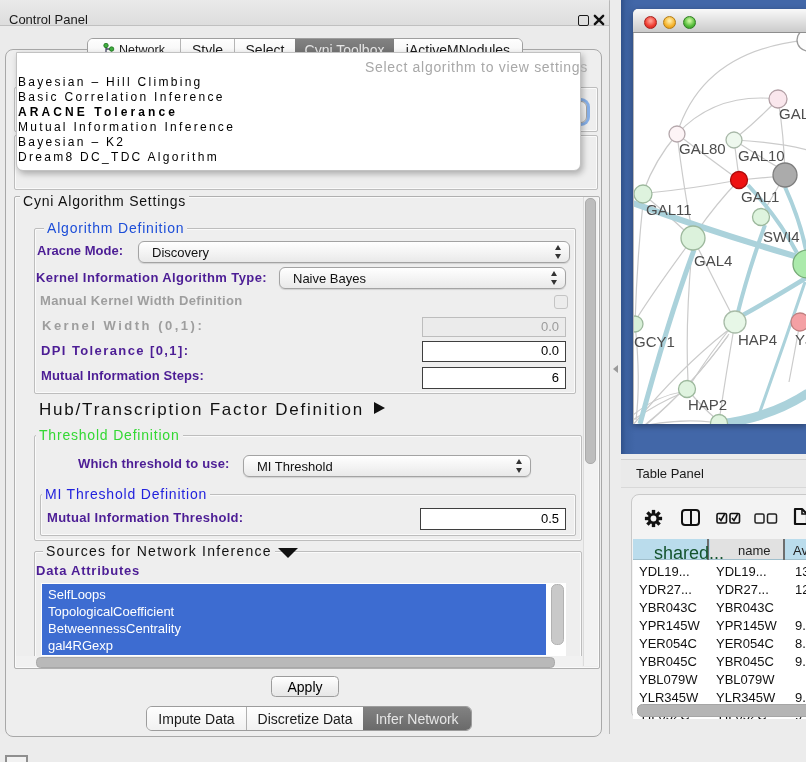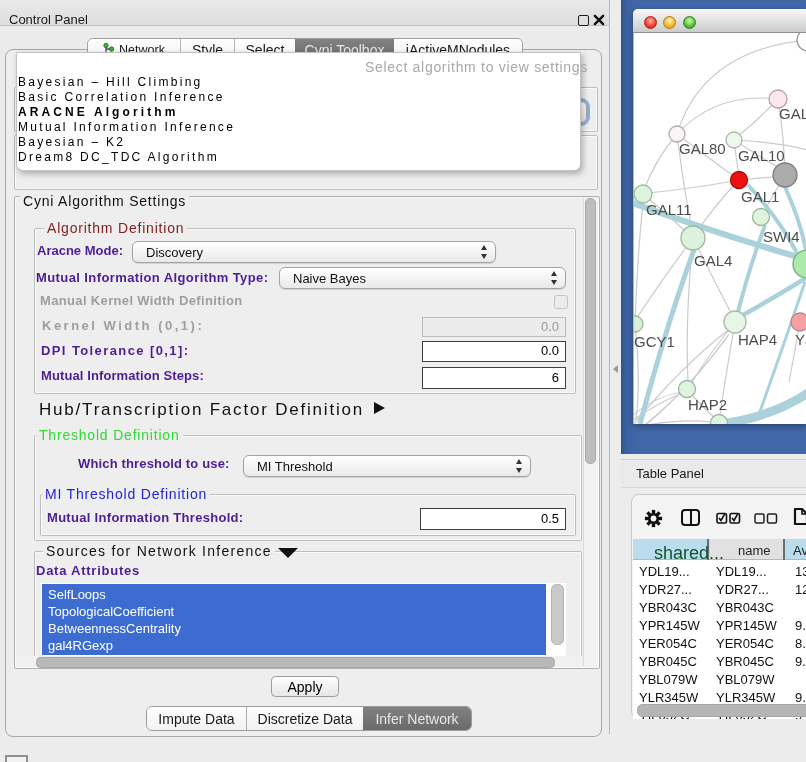--- a/index.html
+++ b/index.html
@@ -59,29 +59,29 @@
   <div class="seg" style="left:306px;top:0;width:128px;height:21px;font-size:14px;">jActiveMNodules</div>
 </div>
 
 <div class="etch" style="left:14px;top:196px;width:584px;height:471px;border-color:#b0b0b0;"></div>
 <div class="gtitle" style="left:20px;top:194px;color:#111;">Cyni Algorithm Settings</div>
 
 <div class="abs" style="left:583px;top:197px;width:14px;height:469px;background:#f2f2f2;border-left:1px solid #dcdcdc;"></div>
 <div class="abs" style="left:585px;top:198px;width:9px;height:264px;background:#bdbdbd;border:1px solid #ababab;border-radius:5px;"></div>
 
 <div class="etch" style="left:34px;top:228px;width:540px;height:164px;"></div>
-<div class="gtitle" style="left:44px;top:221px;color:#7f1d1d;">Algorithm Definition</div>
+<div class="gtitle" style="left:44px;top:221px;color:#1d4ed8;">Algorithm Definition</div>
 
 <div class="lbl abs" style="left:37px;top:244px;letter-spacing:0;">Aracne Mode:</div>
-<div class="combo" style="left:132px;top:241px;width:364px;height:22px;text-align:center;">
+<div class="combo" style="left:138px;top:241px;width:432px;height:22px;text-align:center;">
       <div class="ct">Discovery</div>
       <div class="spin"></div>
     </div>
 
-<div class="lbl abs" style="left:36px;top:271px;letter-spacing:0.4px;">Mutual Information Algorithm Type:</div>
+<div class="lbl abs" style="left:36px;top:271px;letter-spacing:0.4px;">Kernel Information Algorithm Type:</div>
 <div class="combo" style="left:279px;top:267px;width:287px;height:22px;">
       <div class="ct">Naive Bayes</div>
       <div class="spin"></div>
     </div>
 
 <div class="lbl abs dis" style="left:40px;top:294px;letter-spacing:0.35px;">Manual Kernel Width Definition</div>
 <div class="abs" style="left:554px;top:295px;width:14px;height:14px;background:#ececec;border:1px solid #c4c4c4;border-radius:3px;box-sizing:border-box;"></div>
 
 <div class="lbl abs dis" style="left:42px;top:319px;letter-spacing:2.5px;">Kernel Width (0,1):</div>
 <div class="field" style="left:422px;top:317px;width:144px;height:20px;background:#ebebeb;border:1px solid #bdbdbd;color:#9c9c9c;line-height:18px;padding-right:6px;">0.0</div>
@@ -128,21 +128,21 @@
 <div class="abs" style="left:146px;top:706px;width:324px;height:23px;border:1px solid #9c9c9c;border-radius:6px;overflow:hidden;">
   <div class="seg" style="left:0;top:0;width:99px;height:23px;font-size:14px;">Impute Data</div>
   <div class="seg sel" style="left:216px;top:0;width:108px;height:23px;font-size:14px;">Infer Network</div>
   <div class="seg" style="left:99px;top:0;width:117px;height:23px;font-size:14px;border-left:1px solid #b0b0b0;box-sizing:border-box;">Discretize Data</div>
 </div>
 
 <div class="abs" style="left:16px;top:52px;width:565px;height:119px;background:#ffffff;border:1px solid #c2c2c2;border-radius:0 0 7px 7px;box-shadow:2px 3px 6px rgba(0,0,0,0.28);box-sizing:border-box;">
   <div style="position:absolute;left:8px;top:6px;width:100%;text-align:right;font-size:14px;letter-spacing:0.7px;color:#a8a8a8;">Select algorithm to view settings</div>
   <div style="position:absolute;left:1px;top:22px;font-size:12px;letter-spacing:2.3px;color:#000;line-height:15.1px;white-space:pre;">Bayesian – Hill Climbing
 Basic Correlation Inference
-<b style="letter-spacing:3.1px;">ARACNE Algorithm</b>
+<b style="letter-spacing:3.1px;">ARACNE Tolerance</b>
 Mutual Information Inference
 Bayesian – K2
 Dream8 DC_TDC Algorithm</div>
 </div>
 
 <div class="abs" style="left:5px;top:755px;width:19px;height:12px;background:#f2f2f2;border:2px solid #8f8f8f;"></div>
 
 <div class="abs" style="left:613px;top:365px;width:0;height:0;border-top:4px solid transparent;border-bottom:4px solid transparent;border-right:5px solid #9a9a9a;"></div>
 
 <div class="abs" style="left:621px;top:0;width:185px;height:454px;background:linear-gradient(90deg,#30518a 0,#3c61a0 5px,#4267a8 14px,#4267a8);"></div>

